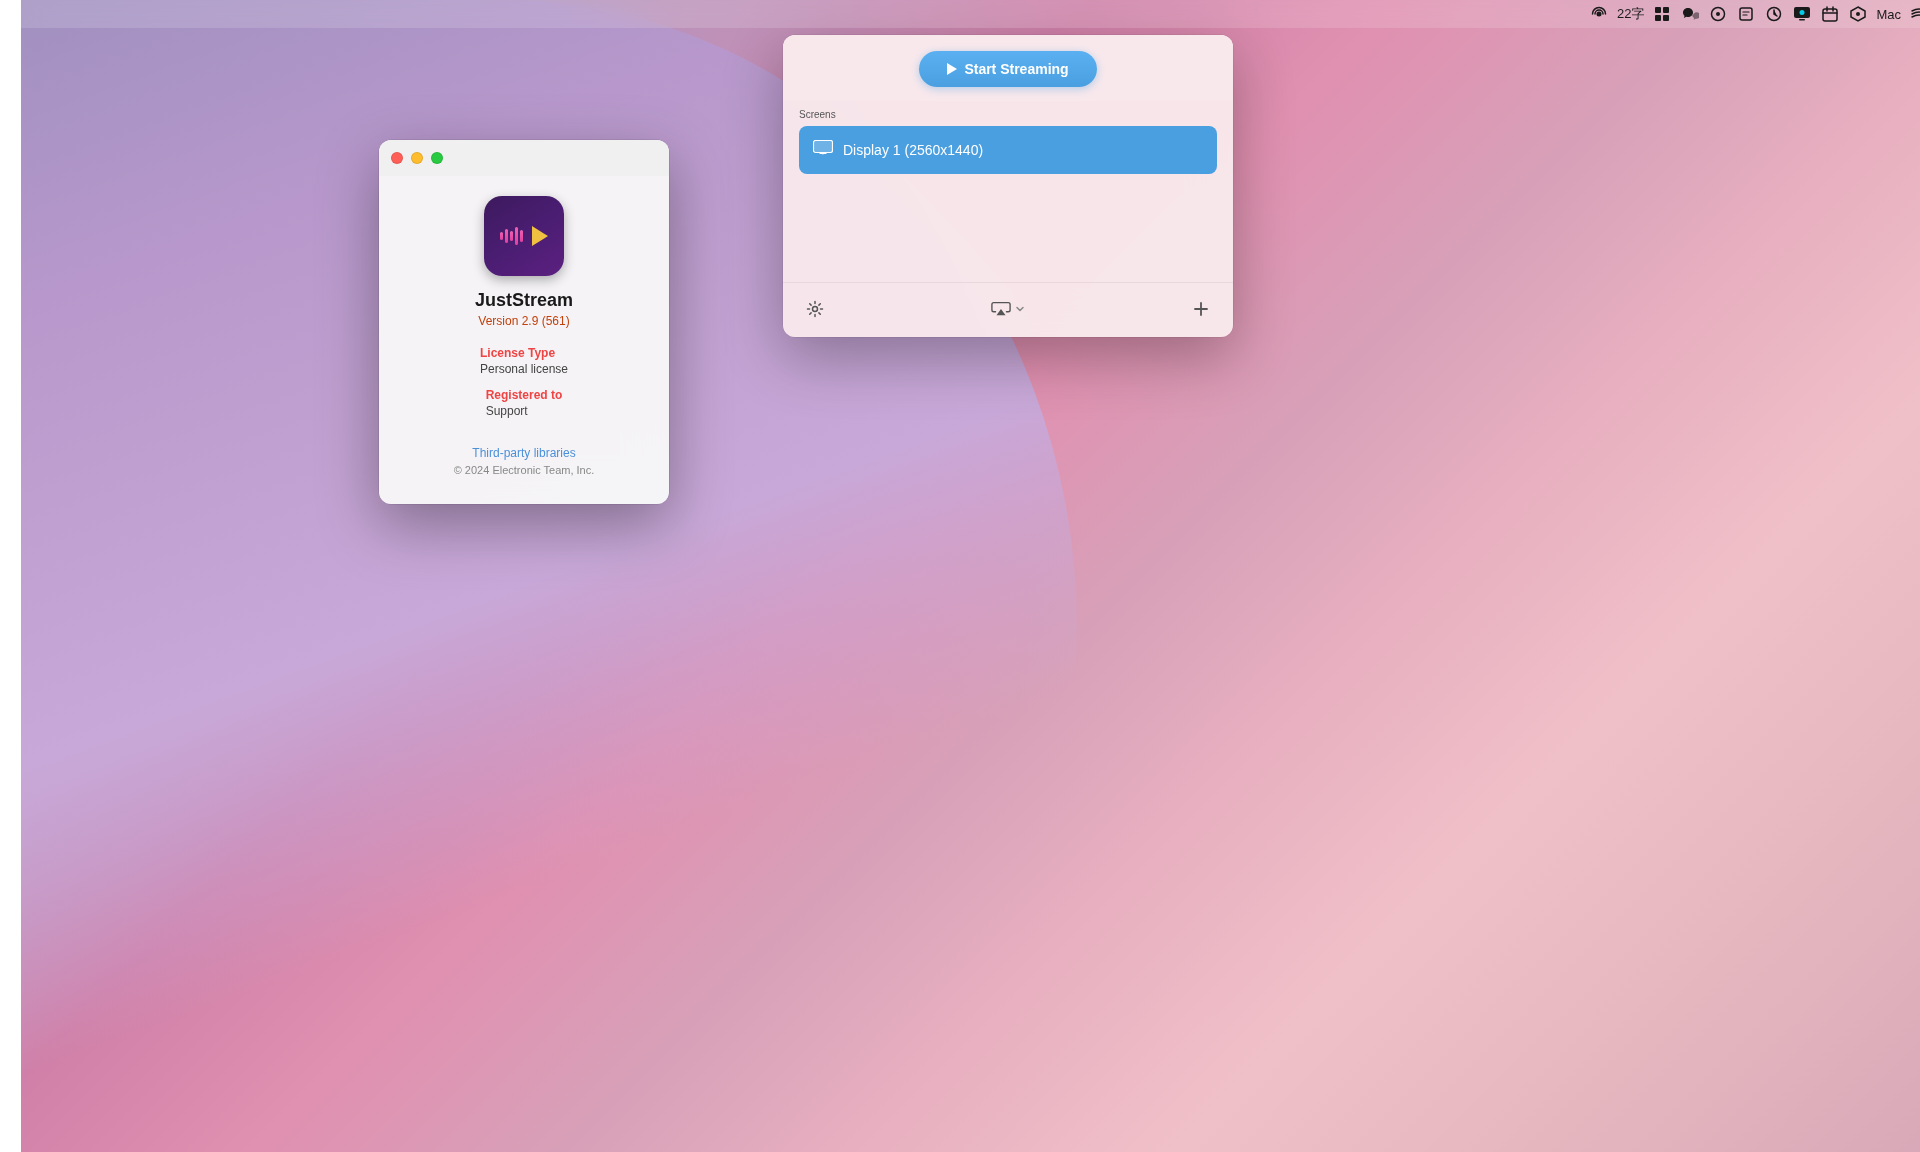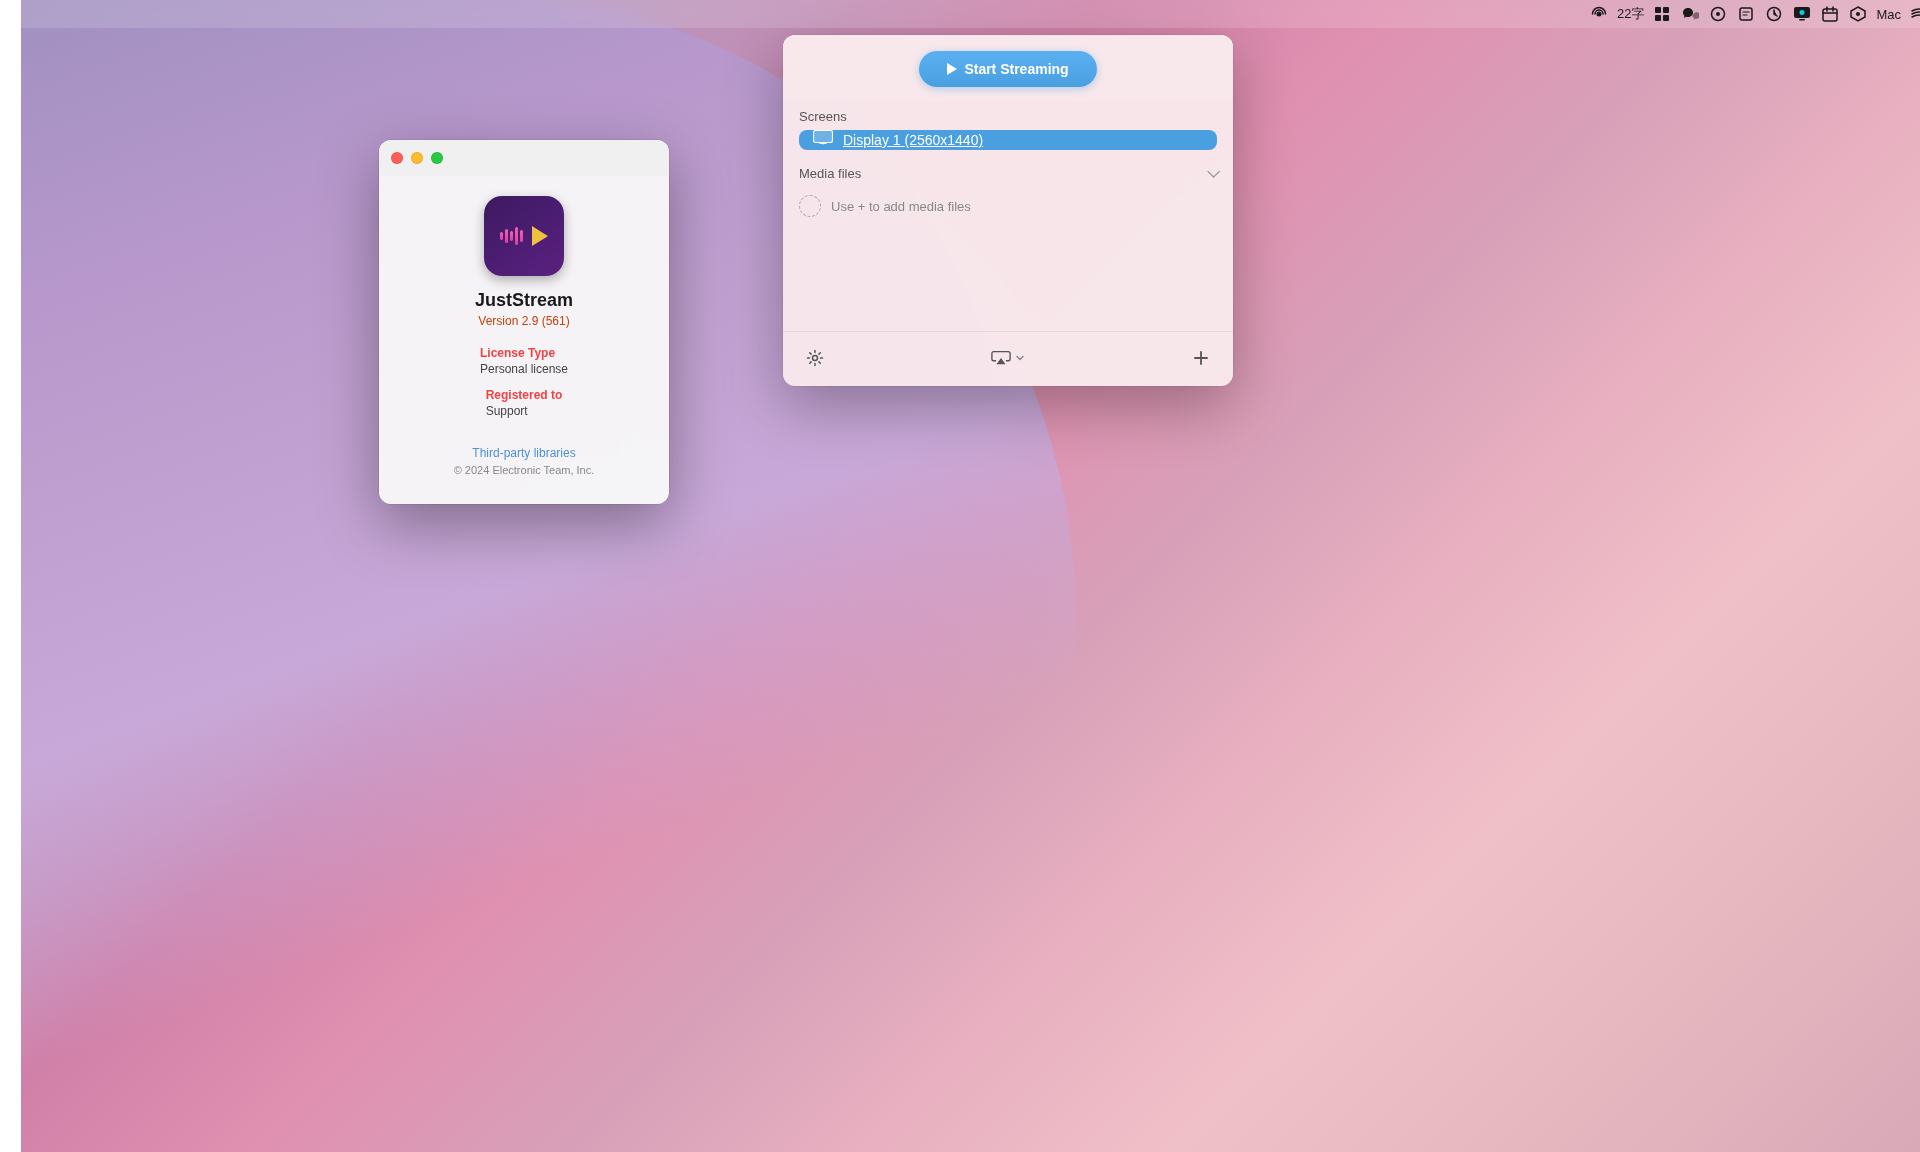--- a/index.html
+++ b/index.html
@@ -251,35 +251,34 @@
       border-top: 6px solid transparent;
       border-bottom: 6px solid transparent;
       display: inline-block;
     }
 
     .panel-section {
       padding: 8px 16px;
     }
 
     .section-label {
-      font-size: 13px;
+      font-size: 10px;
       color: #555;
       font-weight: 500;
       margin-bottom: 6px;
     }
 
     .screen-item {
       background: #4a9fe0;
       border-radius: 8px;
-      padding: 0 14px;
+      padding: 14px 14px;
       display: flex;
       align-items: center;
       gap: 10px;
       color: white;
-      text-decoration: underline;
     }
 
     .monitor-icon {
       color: white;
       font-size: 16px;
       flex-shrink: 0;
     }
 
     .screen-name {
       font-size: 14px;
@@ -514,30 +513,20 @@
         <span class="monitor-icon">
           <svg width="20" height="16" viewBox="0 0 20 16" fill="white">
             <rect x="0.5" y="0.5" width="19" height="12" rx="2" stroke="white" stroke-width="1.2" fill="rgba(255,255,255,0.2)"></rect>
             <path d="M7 13.5h6M10 12.5v1.5" stroke="white" stroke-width="1.2" stroke-linecap="round"></path>
           </svg>
         </span>
         <span class="screen-name">Display 1 (2560x1440)</span>
       </div>
     </div>
 
-    <div class="media-files-section">
-      <div class="media-files-header">
-        <span class="media-files-label">Media files</span>
-        <div class="chevron-down"></div>
-      </div>
-      <div class="add-media-hint">
-        <div class="dashed-circle"></div>
-        <span class="add-media-text">Use + to add media files</span>
-      </div>
-    </div>
 
     <div class="panel-footer">
 
       <div class="footer-icon">
         <svg class="gear-svg" viewBox="0 0 18 18" fill="none" stroke="#555" stroke-width="1.5">
           <circle cx="9" cy="9" r="2.5"></circle>
           <path d="M9 1.5v2M9 14.5v2M1.5 9h2M14.5 9h2M3.7 3.7l1.4 1.4M12.9 12.9l1.4 1.4M3.7 14.3l1.4-1.4M12.9 5.1l1.4-1.4" stroke-linecap="round"></path>
         </svg>
       </div>
 

